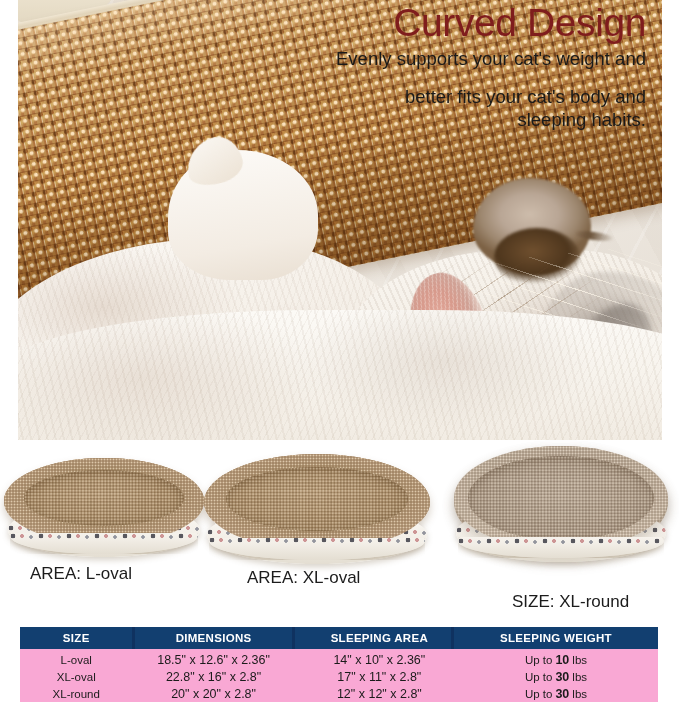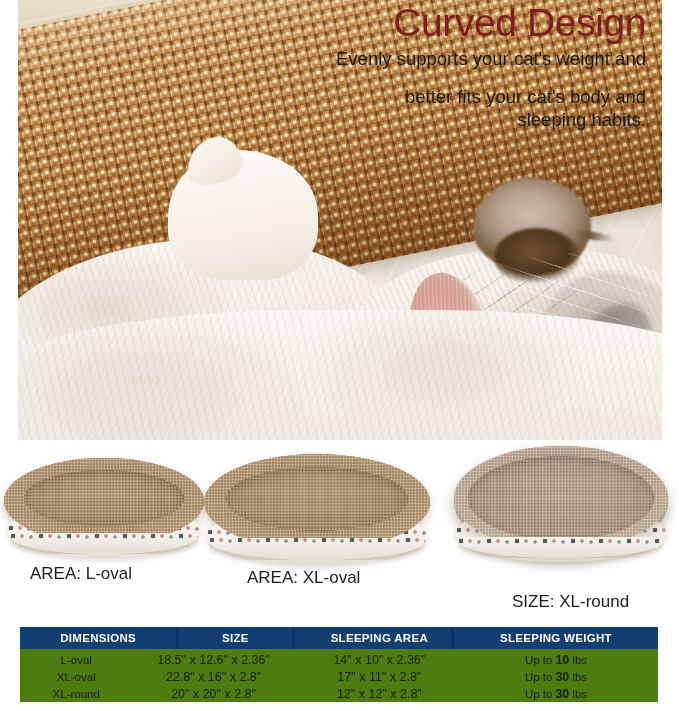--- a/index.html
+++ b/index.html
@@ -341,21 +341,21 @@
     position:absolute; left:20px; top:627px; width:638px; height:82px;
   }
   .thead{
     display:flex; height:22px; background:#0f3260; gap:3px;
   }
   .th{
     height:22px; display:flex; align-items:center; justify-content:center;
     background:#123f70; color:#fff;
     font-size:11.5px; font-weight:bold; letter-spacing:.3px;
   }
-  .tbody{ background:#4d7c0f; padding-top:2px; }
+  .tbody{ background:#f9a8d4; padding-top:2px; }
   .tr{ display:flex; height:17px; gap:3px; }
   .td{
     display:flex; align-items:center; justify-content:center;
     font-size:11.5px; color:#1b1b1b;
   }
   .td.num{ font-size:12.5px; }
   .w1{ width:113px; } .w2{ width:157px; } .w3{ width:157px;padding-left:13px; } .w4{ width:205px; }
   .weight-strong{ font-weight:bold; font-size:12.5px; margin:0 3px; }
 </style>
 </head>
@@ -441,22 +441,22 @@
       <div class="round-rim" style="left:6px; top:4px; width:214px; height:104px;"></div>
       <div class="round-bowl" style="left:20px; top:14px; width:186px; height:84px;"></div>
       <div class="band" style="position:absolute; left:10px; top:82px; width:206px; height:34px;
             border-radius:50%; clip-path:polygon(0 38%,100% 38%,100% 100%,0 100%);"></div>
     </div>
     <div class="size-label" style="left:512px; top:152px;">SIZE: XL-round</div>
   </div>
 
   <div class="table">
     <div class="thead">
+      <div class="th w1">SIZE</div>
       <div class="th w2">DIMENSIONS</div>
-      <div class="th w1">SIZE</div>
       <div class="th w3">SLEEPING AREA</div>
       <div class="th w4">SLEEPING WEIGHT</div>
     </div>
     <div class="tbody">
 
       <div class="tr">
         <div class="td w1">L-oval</div>
         <div class="td w2 num">18.5" x 12.6" x 2.36"</div>
         <div class="td w3 num">14" x 10" x 2.36"</div>
         <div class="td w4">

